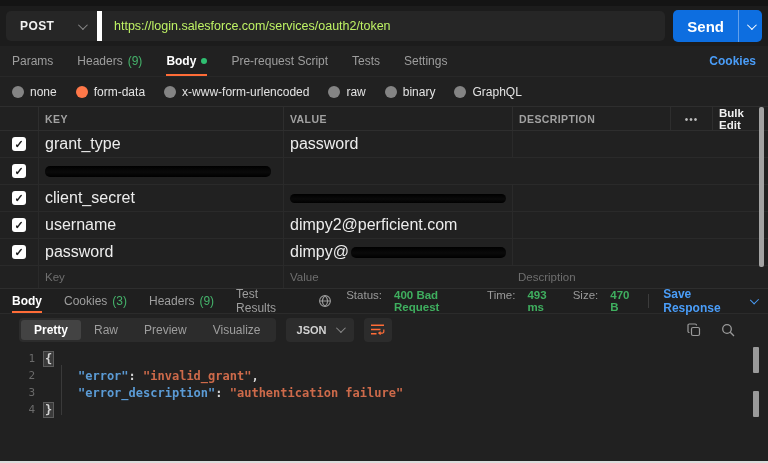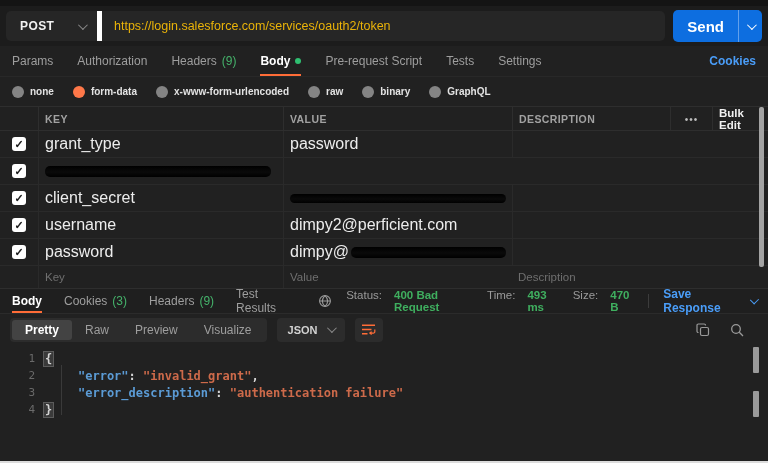--- a/index.html
+++ b/index.html
@@ -9,36 +9,36 @@
     position:relative; width:768px; height:463px; background:#212121;
     color:#e8e8e8; overflow:hidden; font-size:12px;
   }
   
   .top-strip { height:6px; background:#141414; }
   .request-row { height:40px; background:#1c1c1c; display:flex; align-items:center; padding:0 6px; }
   .url-bar { flex:1; height:30px; background:#262626; border-radius:5px; display:flex; align-items:center; overflow:hidden; }
   .method-select { width:96px; height:100%; display:flex; align-items:center; justify-content:space-between; padding:0 12px 0 14px; border-right:5px solid #ffffff; cursor:pointer; }
   .method-label { font-weight:bold; font-size:12px; color:#f1f1f1; letter-spacing:.4px; }
   .chev { width:7px; height:7px; border-right:1.5px solid #8a8a8a; border-bottom:1.5px solid #8a8a8a; transform:rotate(45deg) translateY(-2px); display:inline-block; }
-  .url-text { padding:0 12px; color:#eab308; font-size:12.5px; white-space:nowrap; }
+  .url-text { padding:0 12px; color:#bef264; font-size:12.5px; white-space:nowrap; }
   .send-group { margin-left:8px; height:32px; display:flex; border-radius:5px; overflow:hidden; }
   .send-main { background:#0d6ee0; color:#fff; font-weight:bold; font-size:15px; border:none; padding:0 14px; cursor:pointer; font-family:inherit; }
   .send-caret { background:#0d6ee0; border:none; border-left:1px solid rgba(255,255,255,.35); width:24px; display:flex; align-items:center; justify-content:center; cursor:pointer; }
   .send-caret .chev { border-color:#fff; }
   
   .request-tabs { height:31px; display:flex; align-items:center; padding:0 12px; gap:24px; border-bottom:1px solid #282828; position:relative; }
   .rtab { color:#9e9e9e; cursor:pointer; height:100%; display:flex; align-items:center; gap:5px; position:relative; }
   .rtab .count { color:#45b36b; }
   .rtab.active { color:#fff; font-weight:bold; }
   .rtab.active::after { content:""; position:absolute; left:0; right:0; bottom:0; height:2px; background:#ff6c37; }
   .green-dot { width:6px; height:6px; border-radius:50%; background:#2fbf71; display:inline-block; }
   .cookies-link { margin-left:auto; color:#4a9df8; font-weight:bold; cursor:pointer; }
   
   .body-type-row { height:29px; display:flex; align-items:center; padding:0 12px; gap:19px; }
-  .radio-opt { display:flex; align-items:center; gap:6px; cursor:pointer; color:#e3e3e3; font-weight:bold; font-size:10px; }
+  .radio-opt { display:flex; align-items:center; gap:6px; cursor:pointer; color:#e3e3e3; font-weight:normal; font-size:12px; }
   .radio-dot { width:12px; height:12px; border-radius:50%; background:#848484; }
   .radio-opt.selected .radio-dot { background:#ff7849; }
   
   .form-table { position:relative; }
   .t-header { display:grid; grid-template-columns:38px 245px 229px 158px 42px 1fr; height:25px; border-top:1px solid #2e2e2e; border-bottom:1px solid #2e2e2e; align-items:center; }
   .t-header > div { height:100%; display:flex; align-items:center; border-left:1px solid #2e2e2e; padding:0 6px; }
   .t-header > div:first-child { border-left:none; }
   .th-label { font-size:10.5px; font-weight:bold; color:#a2a2a2; letter-spacing:.4px; }
   .th-more { justify-content:center; color:#bdbdbd; font-size:10px; letter-spacing:1px; cursor:pointer; }
   .th-bulk { color:#f0f0f0; font-weight:bold; font-size:11.5px; cursor:pointer; }
@@ -65,21 +65,21 @@
   .resp-tab.active { color:#fff; font-weight:bold; }
   .resp-tab.active::after { content:""; position:absolute; left:0; right:0; bottom:0; height:2px; background:#ff6c37; }
   .resp-meta { margin-left:auto; display:flex; align-items:center; gap:14px; font-size:11.5px; }
   .meta-pair { display:flex; gap:12px; }
   .meta-label { color:#9a9a9a; }
   .meta-value { color:#3faf5f; font-weight:bold; }
   .meta-divider { width:1px; height:14px; background:#3c3c3c; }
   .save-response { color:#4a9df8; font-weight:bold; display:flex; align-items:center; gap:7px; cursor:pointer; font-size:12px; }
   .save-response .chev { border-color:#4a9df8; }
   
-  .response-toolbar { height:31px; display:flex; align-items:center; padding:0 10px; gap:10px; }
+  .response-toolbar { height:31px; display:flex; align-items:center; padding:0 19px; gap:10px; }
   .view-group { display:flex; background:#2c2c2c; border-radius:4px; padding:2px; height:24px; }
   .view-btn { border:none; background:transparent; color:#9e9e9e; font-size:12px; padding:0 13px; border-radius:3px; cursor:pointer; font-family:inherit; }
   .view-btn.active { background:#434343; color:#fff; font-weight:bold; }
   .format-select { display:flex; align-items:center; gap:9px; background:#2c2c2c; border-radius:4px; height:24px; padding:0 11px; color:#d2d2d2; font-weight:bold; font-size:11px; cursor:pointer; }
   .wrap-btn { background:#2c2c2c; border:none; border-radius:4px; height:24px; width:28px; display:flex; align-items:center; justify-content:center; cursor:pointer; }
   .toolbar-right { margin-left:auto; display:flex; align-items:center; gap:20px; padding-right:14px; }
   .icon-btn { background:none; border:none; cursor:pointer; display:flex; align-items:center; justify-content:center; }
   
   .code-area { position:relative; height:116px; padding-top:5px; font-family:"DejaVu Sans Mono", monospace; font-size:12px; }
   .code-line { display:flex; height:17px; align-items:center; }
@@ -116,23 +116,20 @@
       <button class="send-main">Send</button>
       <button class="send-caret">
           <span class="chev"></span>
         </button>
     </div>
   </div>
 
   <div class="request-tabs">
     <div class="rtab">
         <span>Params</span>
-      </div>
-    <div class="rtab">
-        <span>Authorization</span>
       </div>
     <div class="rtab">
         <span>Headers</span>
         <span class="count">(9)</span>
       </div>
     <div class="rtab active">
         <span>Body</span>
         <span class="green-dot"></span>
       </div>
     <div class="rtab">

